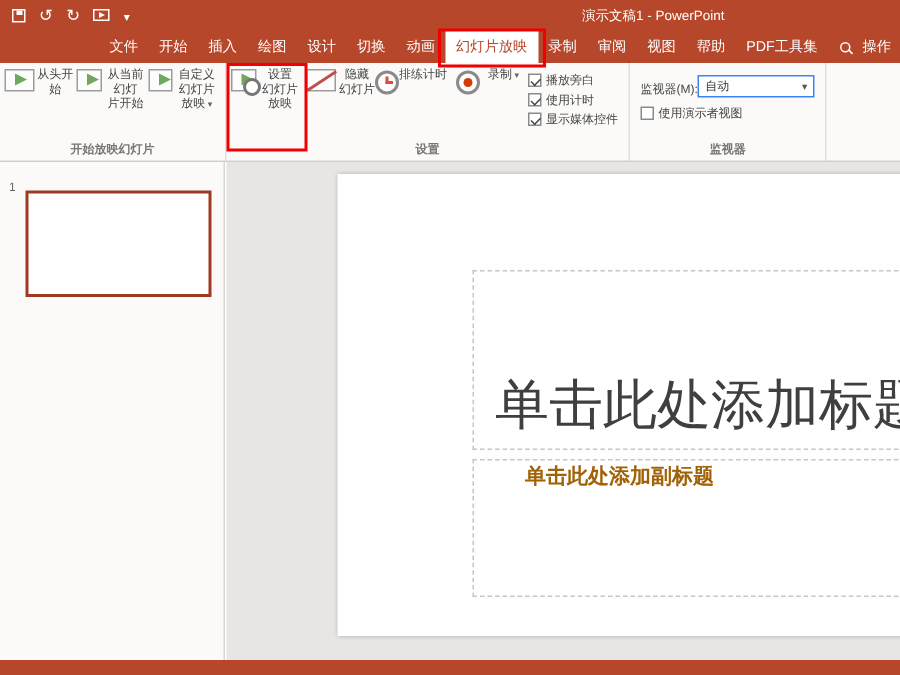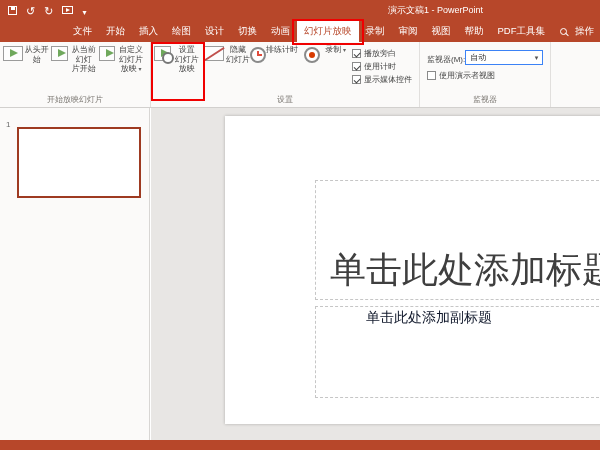--- a/index.html
+++ b/index.html
@@ -34,21 +34,21 @@
 
   
   .annot { position:absolute; border:2px solid var(--annotation); pointer-events:none; z-index:20; }
   .annot-tab { top:-1px; left:-5px; right:-5px; bottom:-3px; }
   .annot-btn { top:-1px; left:-3px; right:-3px; bottom:-9px; }
 
   
   .ribbon { height:66px; background:#FBFAF9; border-bottom:1px solid #D2D0CE; display:flex; align-items:stretch; }
   .group { display:flex; flex-direction:column; border-right:1px solid #E1DFDD; padding:1px 3px 0; }
   .group-content { flex:1; display:flex; align-items:flex-start; }
-  .grp-label { height:14px; line-height:14px; text-align:center; font-size:8px; color:#7A7671; }
+  .grp-label { height:14px; line-height:14px; text-align:center; font-size:8px; color:#7A7671;font-weight:bold; }
 
   .big-btn { width:48px; height:49px; display:flex; flex-direction:row; align-items:flex-start; padding-top:2px; position:relative; cursor:default; }
   .bb-label { font-size:8px; line-height:9.5px; color:#444; text-align:center; white-space:pre-line; }
   .has-caret .bb-label::after { content:" ▾"; font-size:6px; color:#666; }
 
   .ic { display:block; margin:1px auto 2px; position:relative; }
   .ic-screen { width:22px; height:15px; border:1px solid #9B9B9B; background:#FDFDFD; }
   .ic-screen::before { content:""; position:absolute; left:6px; top:2px; border-left:8px solid #6FA85C; border-top:4.5px solid transparent; border-bottom:4.5px solid transparent; }
   .ic-setup::after { content:""; position:absolute; right:-4px; bottom:-4px; width:8px; height:8px; border:2px solid #767676; border-radius:50%; background:#fff; }
   .ic-hide { width:20px; height:15px; border:1px solid #9B9B9B; background:#FDFDFD; }
@@ -74,21 +74,21 @@
   .slide-num { position:absolute; left:6px; top:12px; font-size:8px; color:#6A6A6A; }
   .thumb { position:absolute; left:17px; top:19px; width:124px; height:71px; background:#fff; border:2px solid var(--accent_dark); cursor:pointer; }
 
   
   .canvas { position:absolute; top:108px; left:151px; right:0; bottom:10px; background:#E8E6E4; overflow:hidden; }
   .slide { position:absolute; left:74px; top:8px; width:520px; height:308px; background:#fff; box-shadow:0 0 3px rgba(0,0,0,.25); }
   .ph { position:absolute; border:1px dashed #C6C6C6; }
   .ph-title { left:90px; top:64px; width:560px; height:120px; }
   .ph-title-text { position:absolute; left:14px; bottom:4px; font-size:36px; color:#3F3F3F; white-space:nowrap; }
   .ph-sub { left:90px; top:190px; width:560px; height:92px; }
-  .ph-sub-text { position:absolute; left:50px; top:2px; font-size:14px; color:#0f172a; white-space:nowrap; }
+  .ph-sub-text { position:absolute; left:34px; top:2px; font-size:14px; color:#a16207; white-space:nowrap;font-weight:bold; }
 
   
   .statusbar { position:absolute; left:0; right:0; bottom:0; height:10px; background:var(--accent); }
 </style>
 </head>
 <body>
 
 <div class="titlebar">
   <div class="qat">
     <span class="qicon qi-save"></span>

